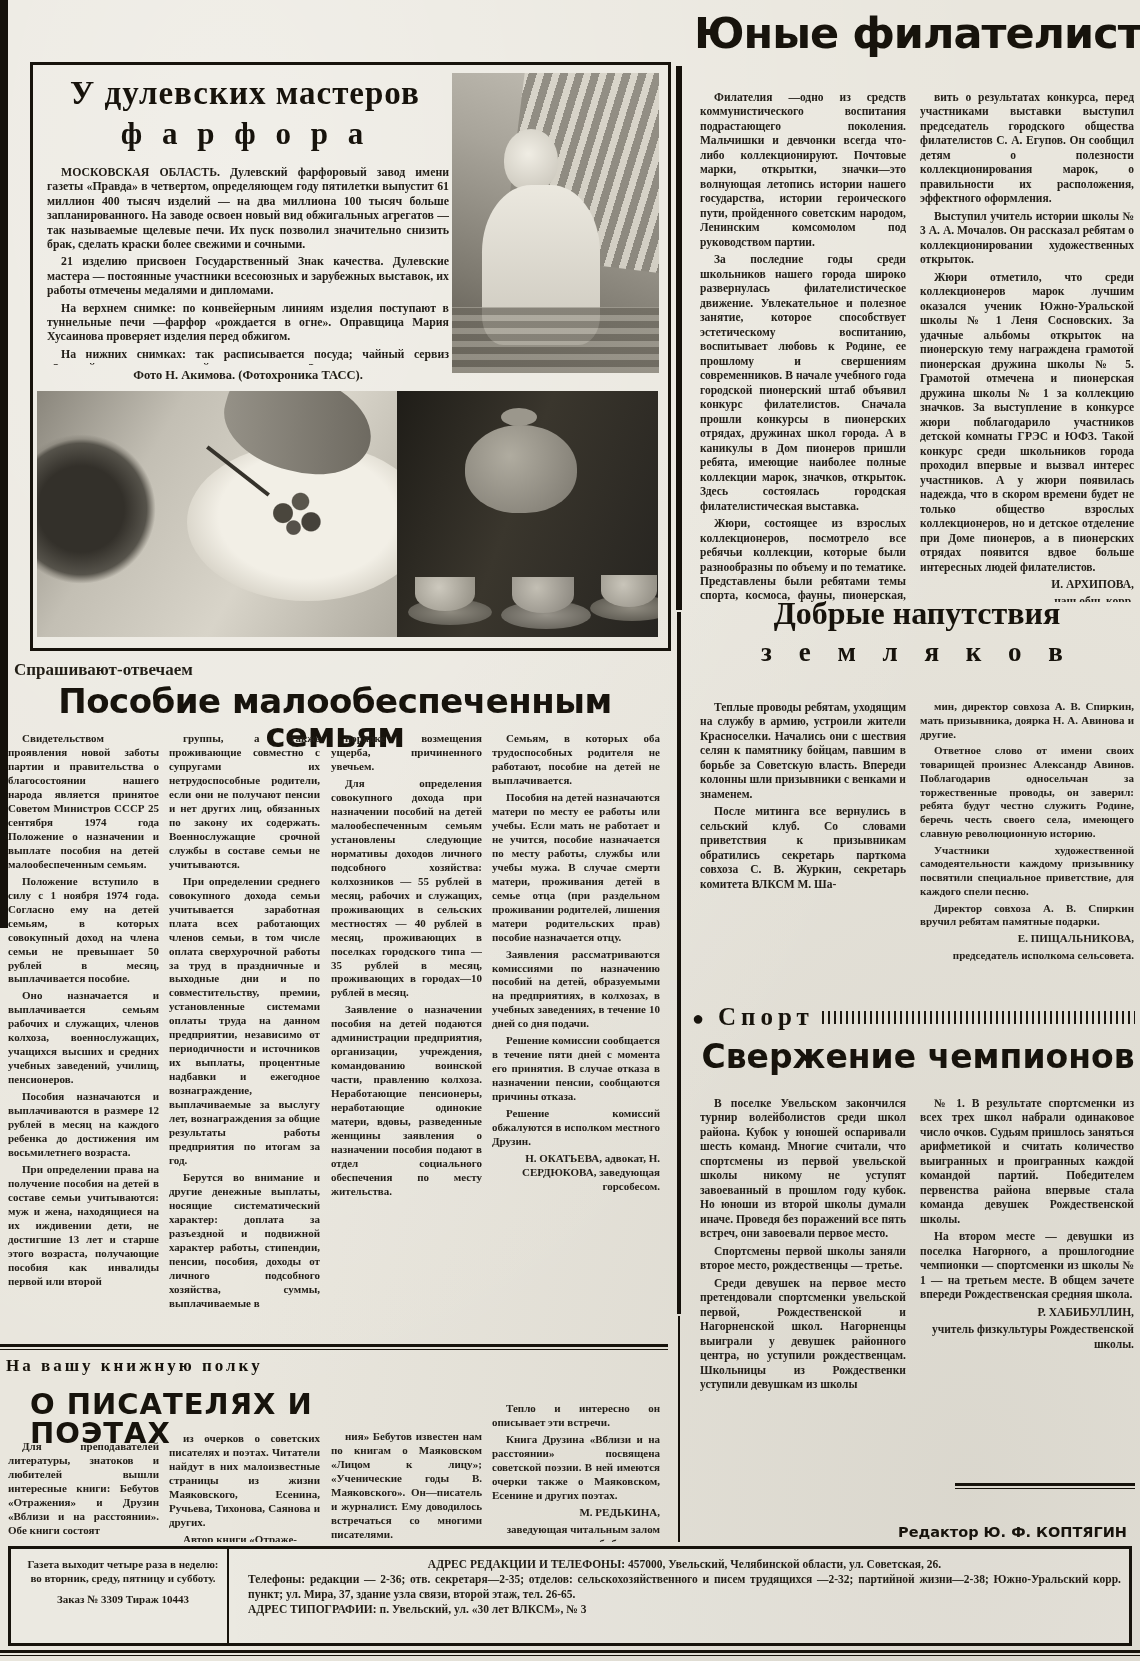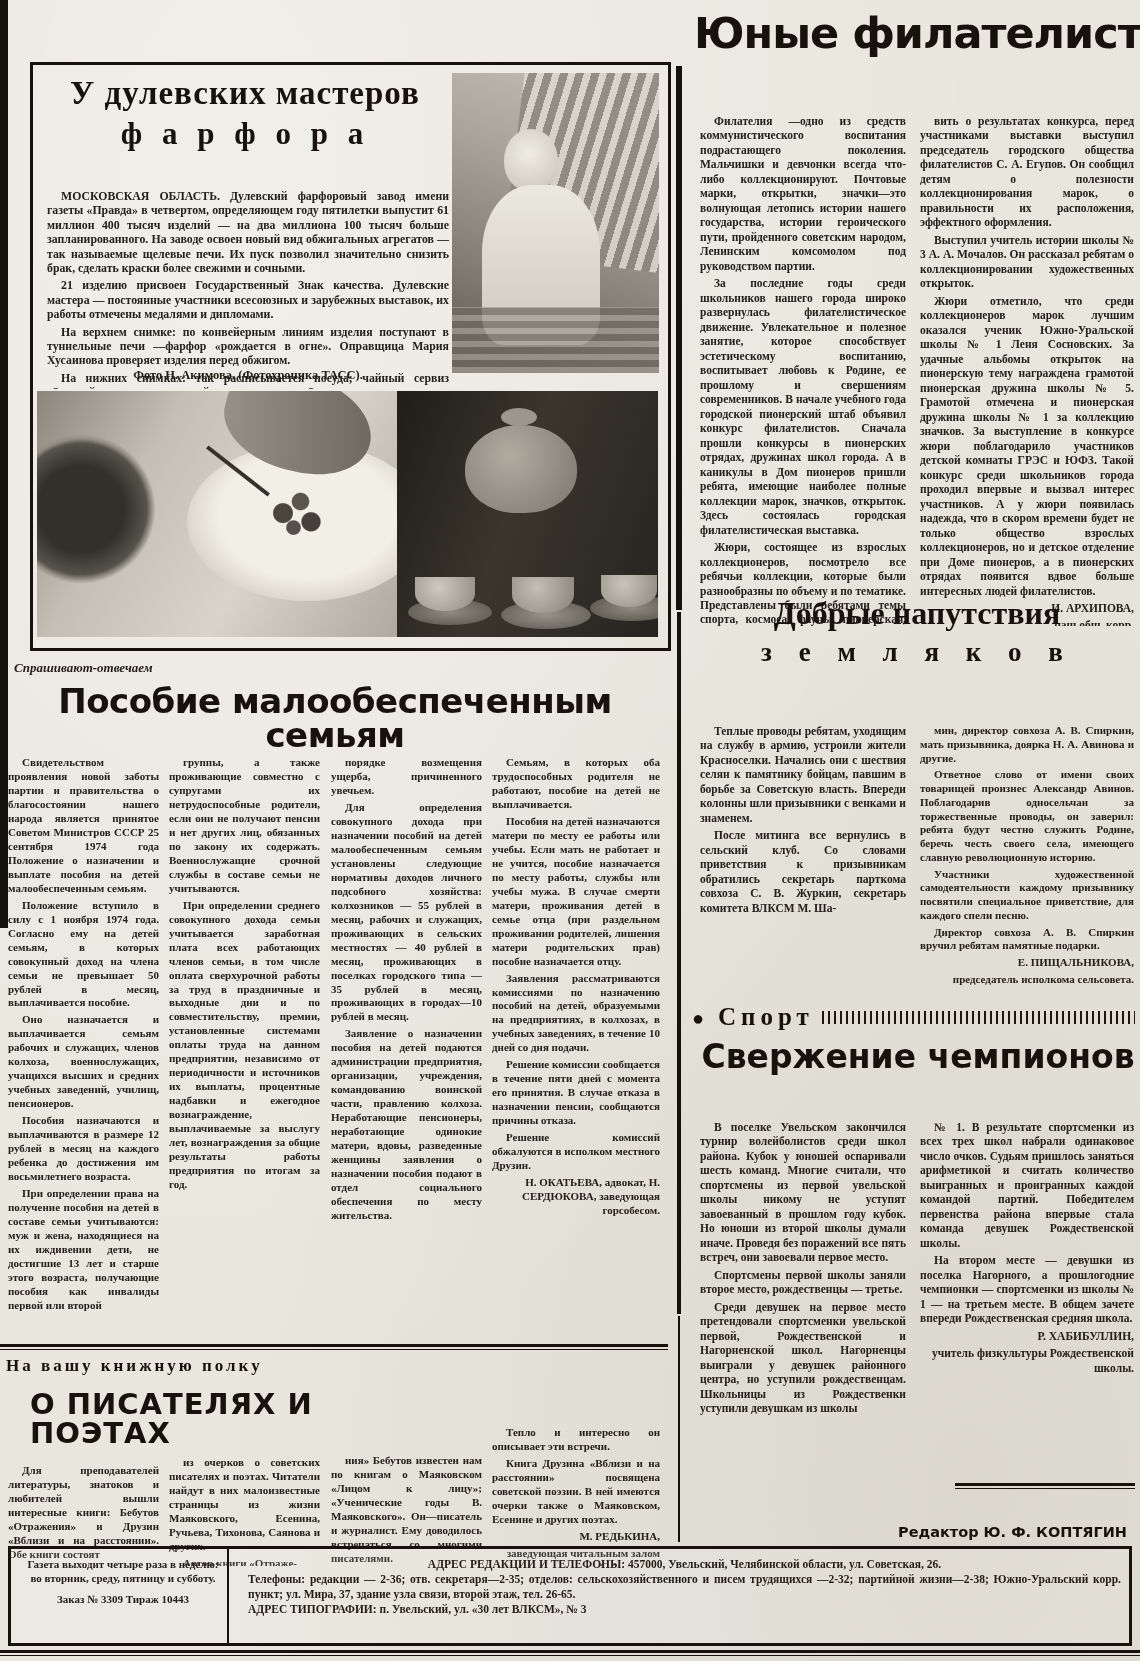--- a/index.html
+++ b/index.html
@@ -4,21 +4,21 @@
 <style>
   html,body{margin:0;padding:0;}
   body{width:1140px;height:1661px;background:#cfccc3;font-family:"Liberation Serif",serif;}
   .page{position:relative;width:1140px;height:1661px;background:
     radial-gradient(ellipse at 20% 10%, rgba(255,255,255,.35), transparent 60%),
     radial-gradient(ellipse at 85% 90%, rgba(90,85,70,.10), transparent 55%),
     #e9e6dd;
     overflow:hidden;color:#211d15;}
   .abs{position:absolute;}
   .bodytext{font-family:"Liberation Serif",serif;font-weight:bold;color:#24201a;
-    text-align:justify;overflow:hidden;margin-top:24px;}
+    text-align:justify;overflow:hidden;}
   .bodytext p{margin:0 0 3px;text-indent:14px;}
   .bodytext p.sig{text-indent:0;text-align:right;}
   .bodytext p.sigrole{text-indent:0;text-align:right;}
   .f11{font-size:11px;line-height:1.27;}
   .f115{font-size:11.5px;line-height:1.26;}
   .hl-sans{font-family:"DejaVu Sans","Liberation Sans",sans-serif;font-weight:900;color:#17130c;}
   .hl-serif{font-family:"Liberation Serif",serif;font-weight:bold;color:#17130c;}
   .rule2{border-top:3px solid #17130c;border-bottom:1px solid #17130c;height:2px;}
   .bar{background:#15110b;}
   .photo{overflow:hidden;}
@@ -74,33 +74,34 @@
         <div class="abs" style="left:4%;bottom:12px;width:84px;height:26px;background:radial-gradient(ellipse,#8f8b80,#55524a);border-radius:50%;"></div>
         <div class="abs" style="left:7%;bottom:26px;width:60px;height:34px;background:radial-gradient(circle at 40% 30%,#cdc9be,#8f8b80);border-radius:0 0 50% 50%;"></div>
         <div class="abs" style="left:40%;bottom:8px;width:90px;height:28px;background:radial-gradient(ellipse,#97938a,#5a574f);border-radius:50%;"></div>
         <div class="abs" style="left:44%;bottom:24px;width:62px;height:36px;background:radial-gradient(circle at 40% 30%,#c3bfb4,#86827a);border-radius:0 0 50% 50%;"></div>
         <div class="abs" style="left:74%;bottom:16px;width:84px;height:26px;background:radial-gradient(ellipse,#8f8b80,#514e46);border-radius:50%;"></div>
         <div class="abs" style="left:78%;bottom:30px;width:56px;height:32px;background:radial-gradient(circle at 40% 30%,#c9c5ba,#8b877d);border-radius:0 0 50% 50%;"></div>
       </div>
     </div>
   </div>
 
-  <div class="abs" style="left:14px;top:660px;font-style:italic;font-weight:bold;font-size:13px;color:#221e16;">Спрашивают-отвечаем</div>
+  <div class="abs" style="left:14px;top:660px;font-weight:bold;font-size:17px;color:#221e16;">Спрашивают-отвечаем</div>
   <div class="abs hl-sans" style="left:6px;top:684px;width:658px;text-align:center;font-size:34px;line-height:1;letter-spacing:-0.5px;">Пособие малообеспеченным семьям</div>
 
   <div class="abs bodytext f11" style="left:8px;top:732px;width:151px;height:608px;">
     <p>Свидетельством проявления новой заботы партии и правительства о благосостоянии нашего народа является принятое Советом Министров СССР 25 сентября 1974 года Положение о назначении и выплате пособия на детей малообеспеченным семьям.</p>
     <p>Положение вступило в силу с 1 ноября 1974 года. Согласно ему на детей семьям, в которых совокупный доход на члена семьи не превышает 50 рублей в месяц, выплачивается пособие.</p>
     <p>Оно назначается и выплачивается семьям рабочих и служащих, членов колхоза, военнослужащих, учащихся высших и средних учебных заведений, училищ, пенсионеров.</p>
     <p>Пособия назначаются и выплачиваются в размере 12 рублей в месяц на каждого ребенка до достижения им восьмилетнего возраста.</p>
     <p>При определении права на получение пособия на детей в составе семьи учитываются: муж и жена, находящиеся на их иждивении дети, не достигшие 13 лет и старше этого возраста, получающие пособия как инвалиды первой или второй</p>
   </div>
   <div class="abs bodytext f11" style="left:169px;top:732px;width:151px;height:608px;">
     <p>группы, а также проживающие совместно с супругами их нетрудоспособные родители, если они не получают пенсии и нет других лиц, обязанных по закону их содержать. Военнослужащие срочной службы в составе семьи не учитываются.</p>
     <p>При определении среднего совокупного дохода семьи учитывается заработная плата всех работающих членов семьи, в том числе оплата сверхурочной работы за труд в праздничные и выходные дни и по совместительству, премии, установленные системами оплаты труда на данном предприятии, независимо от периодичности и источников их выплаты, процентные надбавки и ежегодное вознаграждение, выплачиваемые за выслугу лет, вознаграждения за общие результаты работы предприятия по итогам за год.</p>
+    <p>Берутся во внимание и другие денежные выплаты, носящие систематический характер: доплата за разъездной и подвижной характер работы, стипендии, пенсии, пособия, доходы от личного подсобного хозяйства, суммы, выплачиваемые в</p>
   </div>
   <div class="abs bodytext f11" style="left:331px;top:732px;width:151px;height:608px;">
     <p>порядке возмещения ущерба, причиненного увечьем.</p>
     <p>Для определения совокупного дохода при назначении пособий на детей малообеспеченным семьям установлены следующие нормативы доходов личного подсобного хозяйства: колхозников — 55 рублей в месяц, рабочих и служащих, проживающих в сельских местностях — 40 рублей в месяц, проживающих в поселках городского типа — 35 рублей в месяц, проживающих в городах—10 рублей в месяц.</p>
     <p>Заявление о назначении пособия на детей подаются администрации предприятия, организации, учреждения, командованию воинской части, правлению колхоза. Неработающие пенсионеры, неработающие одинокие матери, вдовы, разведенные женщины заявления о назначении пособия подают в отдел социального обеспечения по месту жительства.</p>
   </div>
   <div class="abs bodytext f11" style="left:492px;top:732px;width:168px;height:608px;">
     <p>Семьям, в которых оба трудоспособных родителя не работают, пособие на детей не выплачивается.</p>
     <p>Пособия на детей назначаются матери по месту ее работы или учебы. Если мать не работает и не учится, пособие назначается по месту работы, службы или учебы мужа. В случае смерти матери, проживания детей в семье отца (при раздельном проживании родителей, лишения матери родительских прав) пособие назначается отцу.</p>
     <p>Заявления рассматриваются комиссиями по назначению пособий на детей, образуемыми на предприятиях, в колхозах, в учебных заведениях, в течение 10 дней со дня подачи.</p>

